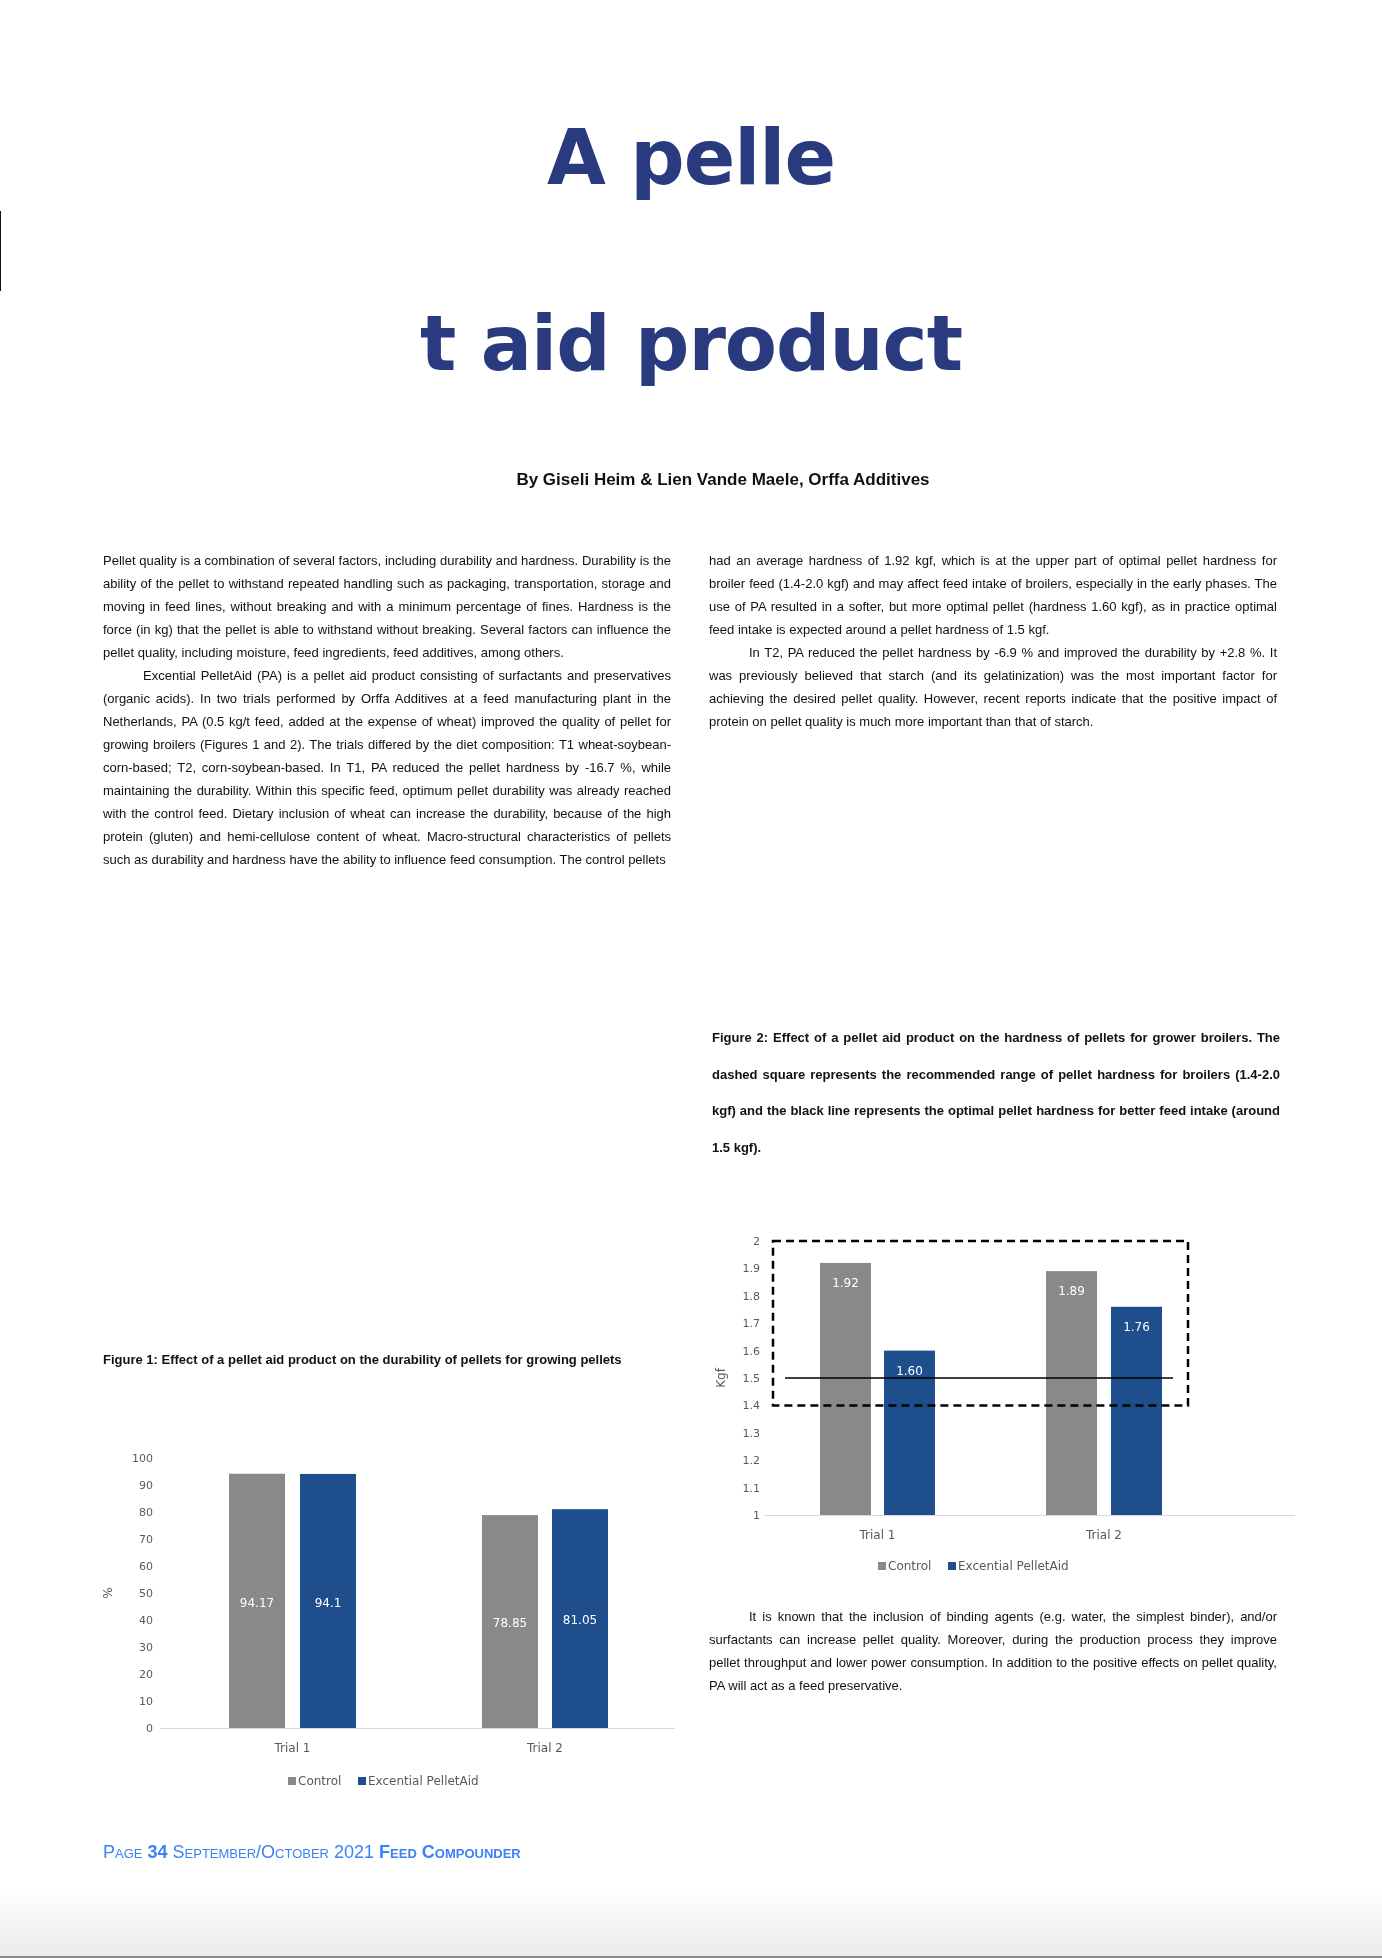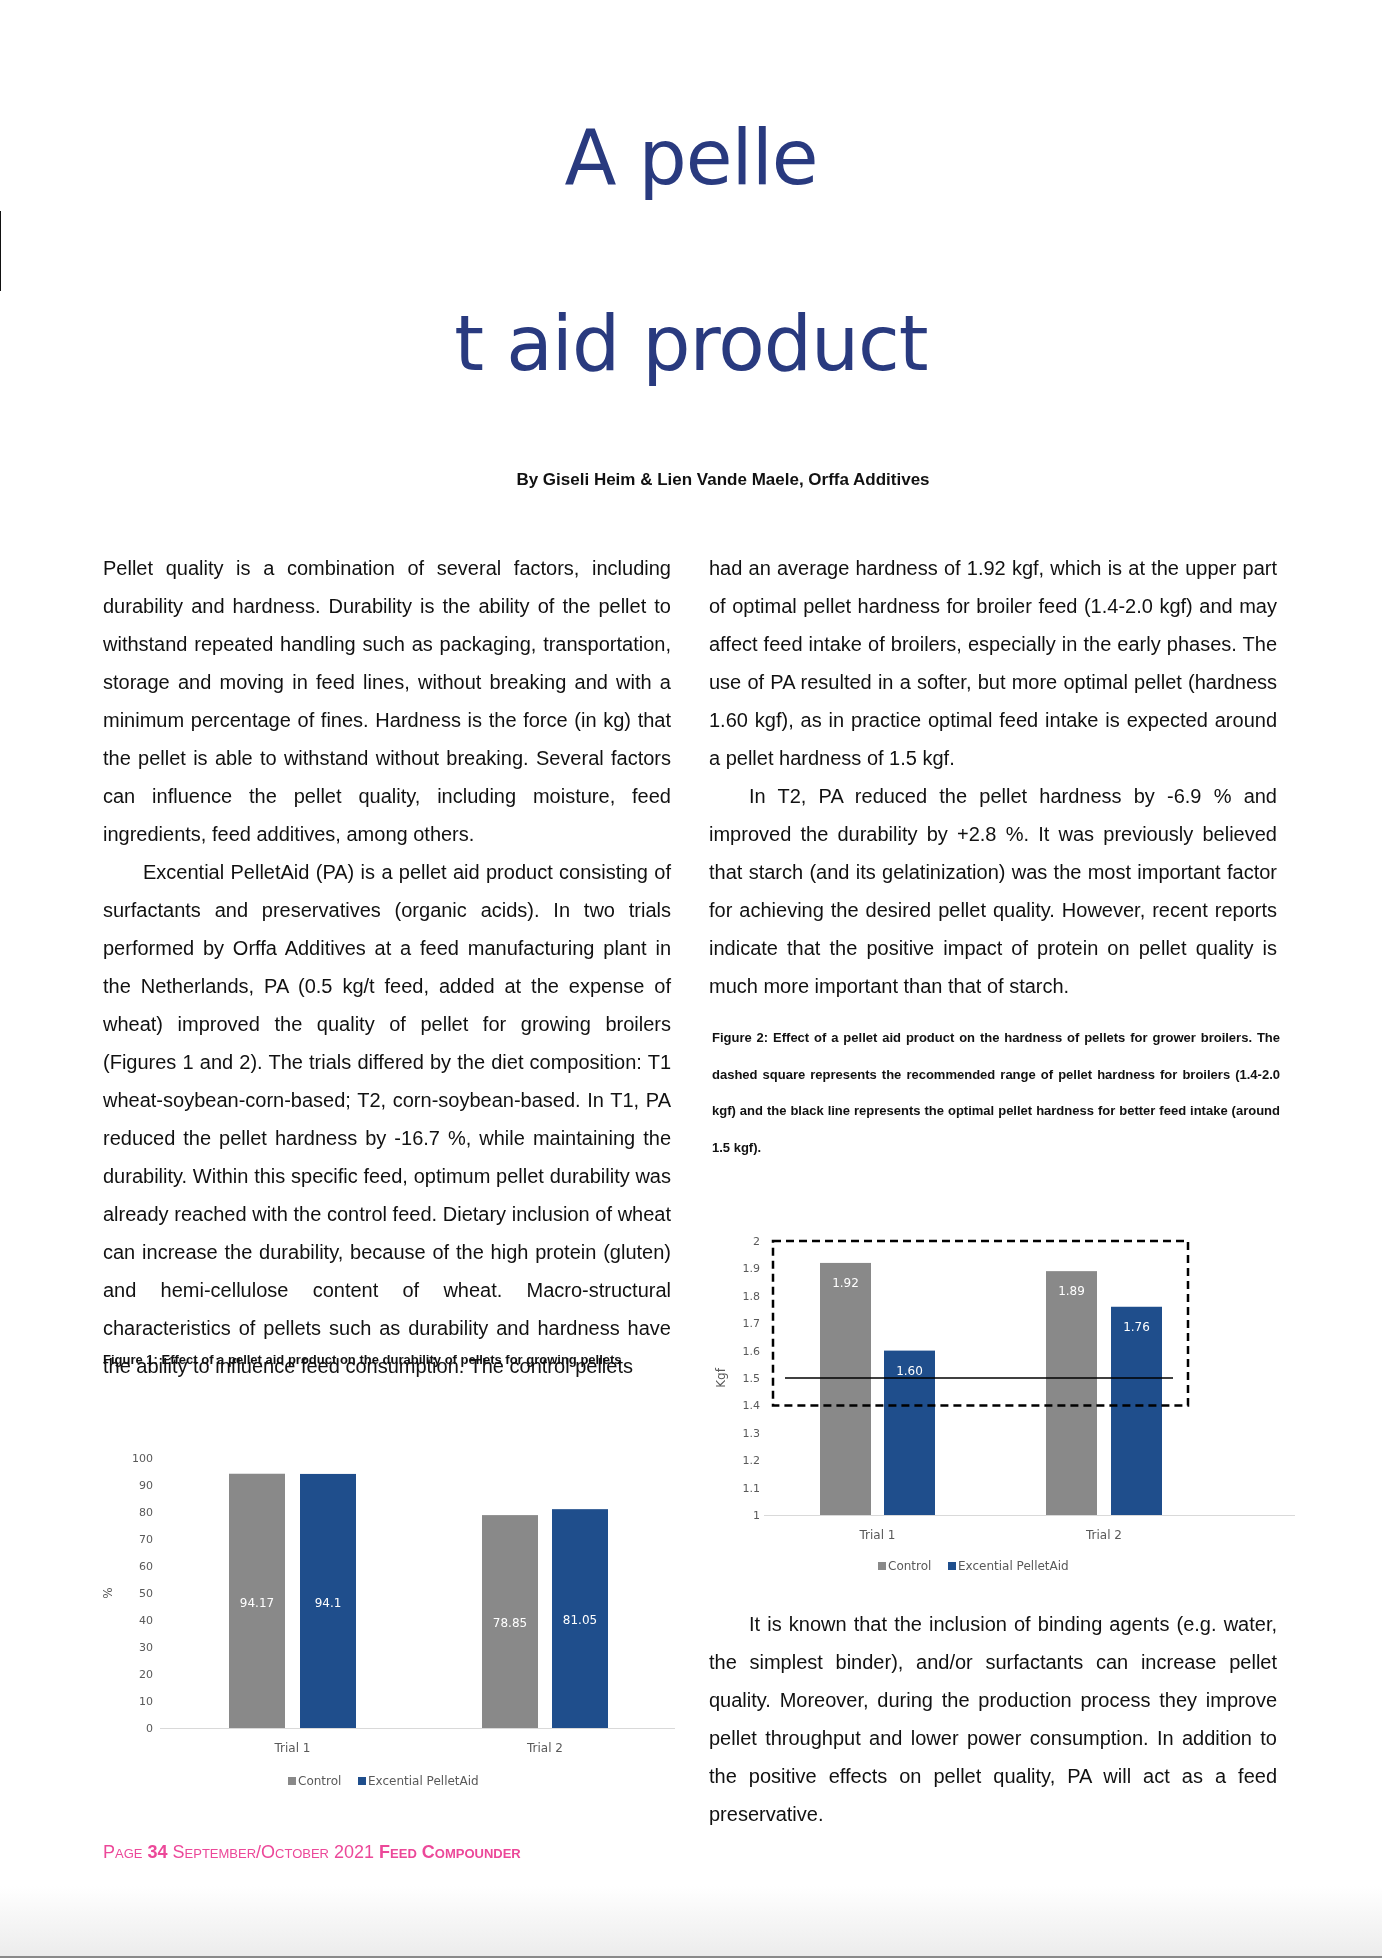--- a/index.html
+++ b/index.html
@@ -10,45 +10,45 @@
     color: #111;
   }
   .bottom-fade {
     position: absolute; left: 0; right: 0; bottom: 0; height: 70px;
     background: linear-gradient(#ffffff, #ececec);
     border-bottom: 2px solid #8a8a8a;
   }
   .title {
     position: absolute; left: 0; width: 1382px; top: 105px;
     text-align: center; color: #293a7f;
-    font-family: "DejaVu Sans", sans-serif; font-weight: normal;
+    font-family: "DejaVu Sans", sans-serif; font-weight: bold;
     font-size: 76px; line-height: 106px; letter-spacing: -1px;
     margin: 0;
   }
   .title span { display: block; }
   .caret { display: inline-block; width: 2px; height: 80px; background: #111; vertical-align: -14px; margin: 0 -1px; }
   .byline {
     position: absolute; left: 0; width: 1382px; top: 470px; text-align: center;
     font-weight: bold; font-size: 17px; padding-left: 32px;
   }
-  .col { position: absolute; width: 568px; font-size: 20px; line-height: 38px; text-align: justify; }
+  .col { position: absolute; width: 568px; font-size: 13px; line-height: 23px; text-align: justify; }
   .col p { margin: 0; }
   .col p.indent { text-indent: 40px; }
   #colL { left: 103px; top: 549px; }
   #colR { left: 709px; top: 549px; }
   .fig-caption { position: absolute; font-weight: bold; font-size: 13px; line-height: 36.6px; text-align: justify; width: 568px; }
   #cap1 { left: 103px; top: 1342px; }
   #cap2 { left: 712px; top: 1020px; }
   #colR2 { left: 709px; top: 1605px; }
   .chart { position: absolute; }
   #chart1 { left: 90px; top: 1440px; width: 600px; height: 360px; }
   #chart2 { left: 700px; top: 1220px; width: 600px; height: 360px; }
   .chart text { font-family: "DejaVu Sans", sans-serif; }
   .footer {
-    position: absolute; left: 103px; top: 1842px; font-size: 18px; color: #ec4899;
+    position: absolute; left: 103px; top: 1842px; font-size: 18px; color: #3b82f6;
     font-variant: small-caps;
   }
   .footer b { font-weight: bold; }
 </style>
 </head>
 <body>
 
 <div class="bottom-fade"></div>
 
 <h1 class="title">

